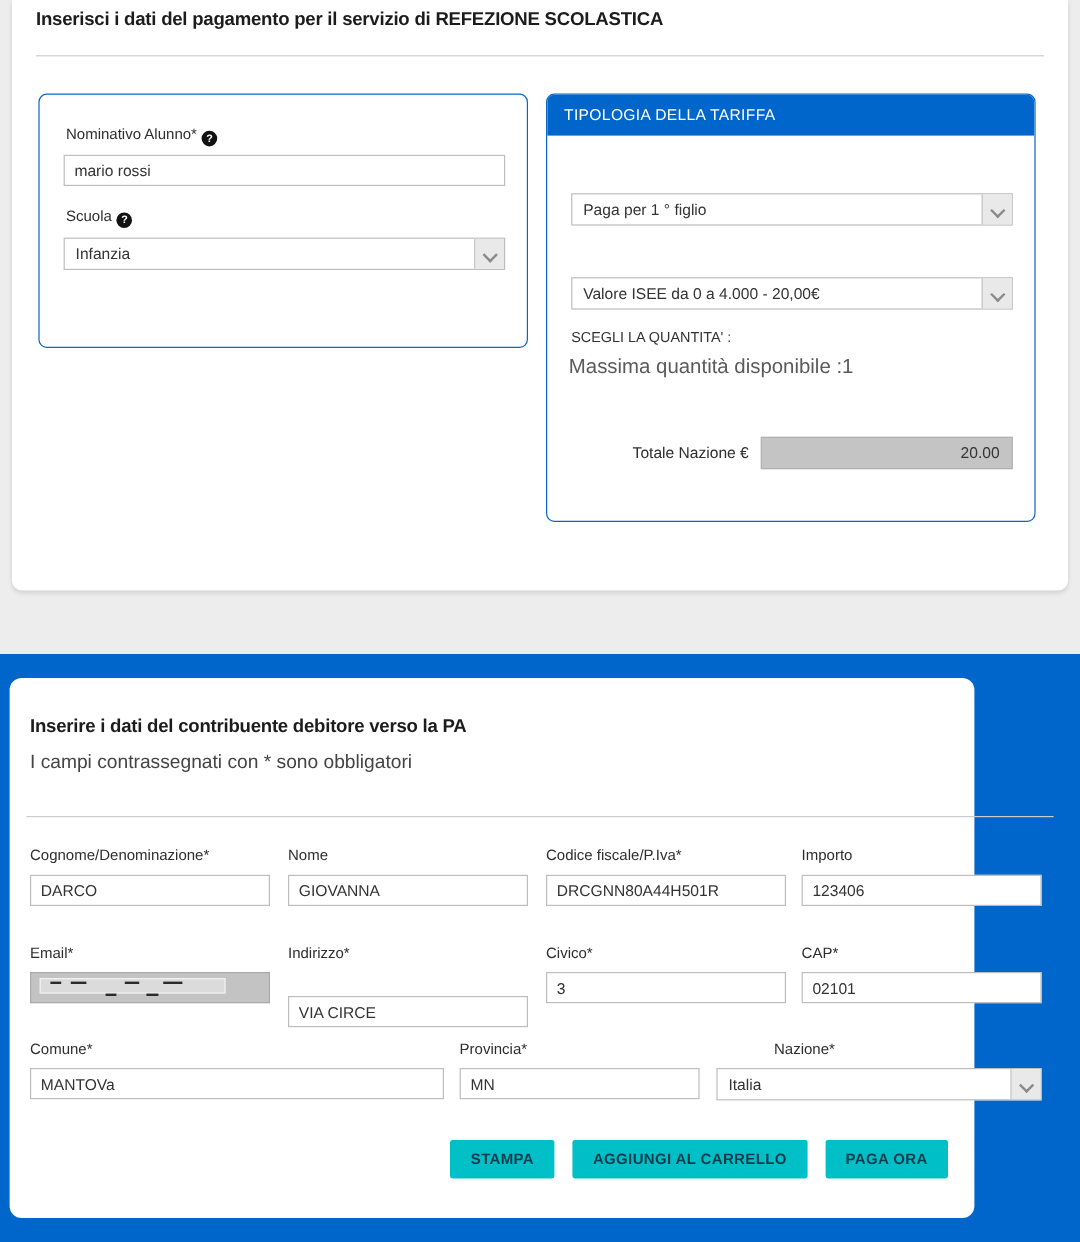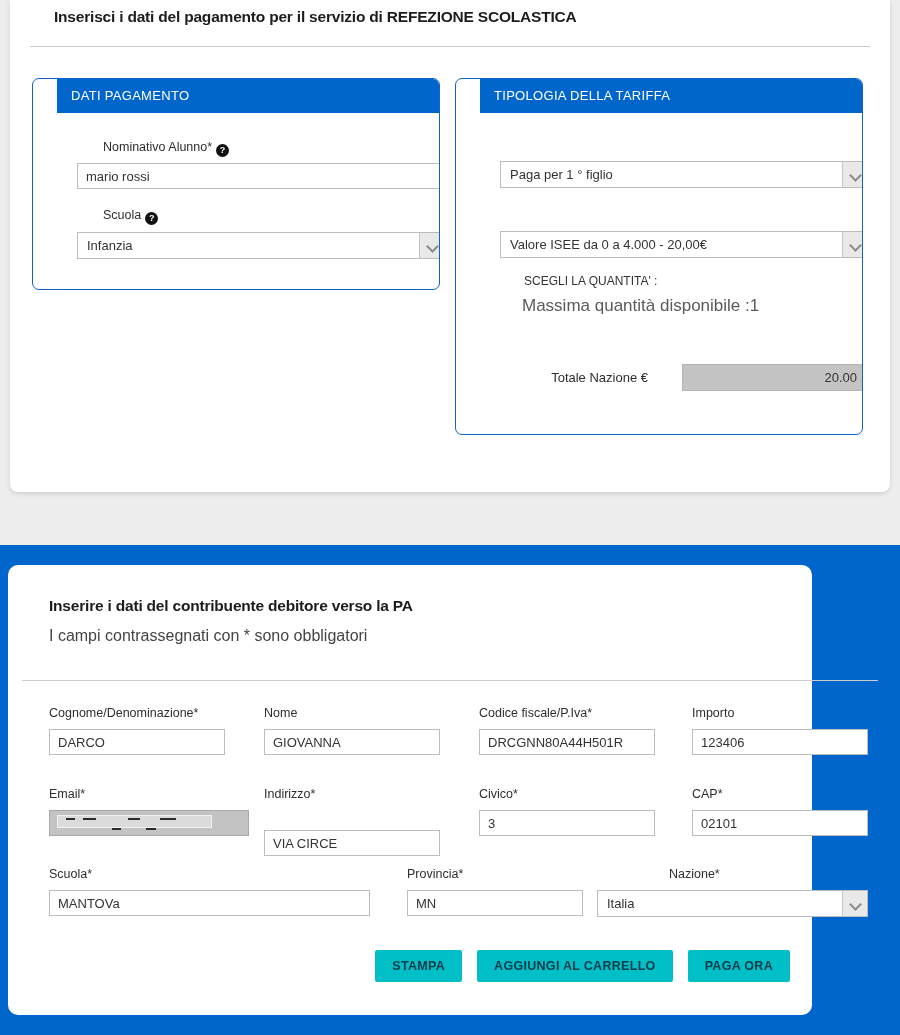--- a/index.html
+++ b/index.html
@@ -4,21 +4,21 @@
 <style>
   * { margin:0; padding:0; box-sizing:border-box; }
   html,body { width:900px; height:1035px; }
   body {
     font-family:"Liberation Sans", sans-serif;
     background:#ededed;
     position:relative;
     overflow:hidden;
     color:#222;
   }
-  .abs { position:absolute;padding-left:24px; }
+  .abs { position:absolute; }
 
   
   .top-card {
     left:10px; top:0; width:880px; height:492px;
     background:#ffffff; border-radius:0 0 8px 8px;
     box-shadow:0 2px 4px rgba(0,0,0,.12);
   }
   .blue-band { left:0; top:545px; width:900px; height:490px; background:#0066cc; }
   .bottom-card {
     left:8px; top:565px; width:804px; height:450px;
@@ -95,21 +95,20 @@
 </style>
 </head>
 <body>
 
 <div class="abs top-card">
 
   <div class="abs page-title" style="left:20px; top:8px;">Inserisci i dati del pagamento per il servizio di REFEZIONE SCOLASTICA</div>
   <div class="abs hr" style="left:20px; top:46px; width:840px;"></div>
 
   <div class="abs panel" style="left:22px; top:78px; width:408px; height:212px;">
-    <div class="panel-header">DATI PAGAMENTO</div>
     <div class="panel-body">
       <div class="abs" style="left:22px; top:24px;">
         <span class="lbl">Nominativo Alunno*</span><span class="help">?</span>
       </div>
       <input class="abs tinput" style="left: 20px; top: 50px; width: 368px;" type="text" value="mario rossi">
       <div class="abs" style="left:22px; top:92px;">
         <span class="lbl">Scuola</span><span class="help">?</span>
       </div>
       <div class="sel" style="left:20px; top:119px; width:368px;">
         <span class="sel-text">Infanzia</span>
@@ -186,21 +185,21 @@
   <div class="abs lbl" style="left:447px; top:222px;">Civico*</div>
   <div class="abs" style="left:447px; top:245px; width:200px;">
     <input class="tinput" type="text" value="3" style="">
   </div>
 
   <div class="abs lbl" style="left:660px; top:222px;">CAP*</div>
   <div class="abs" style="left:660px; top:245px; width:200px;">
     <input class="tinput" type="text" value="02101" style="">
   </div>
 
-  <div class="abs lbl" style="left:17px; top:302px;">Scuola*</div>
+  <div class="abs lbl" style="left:17px; top:302px;">Comune*</div>
   <div class="abs" style="left:17px; top:325px; width:345px;">
     <input class="tinput" type="text" value="MANTOVa" style="">
   </div>
 
   <div class="abs lbl" style="left:375px; top:302px;">Provincia*</div>
   <div class="abs" style="left:375px; top:325px; width:200px;">
     <input class="tinput" type="text" value="MN" style="">
   </div>
 
   <div class="abs lbl" style="left:589px; top:302px;margin-left:48px;">Nazione*</div>

